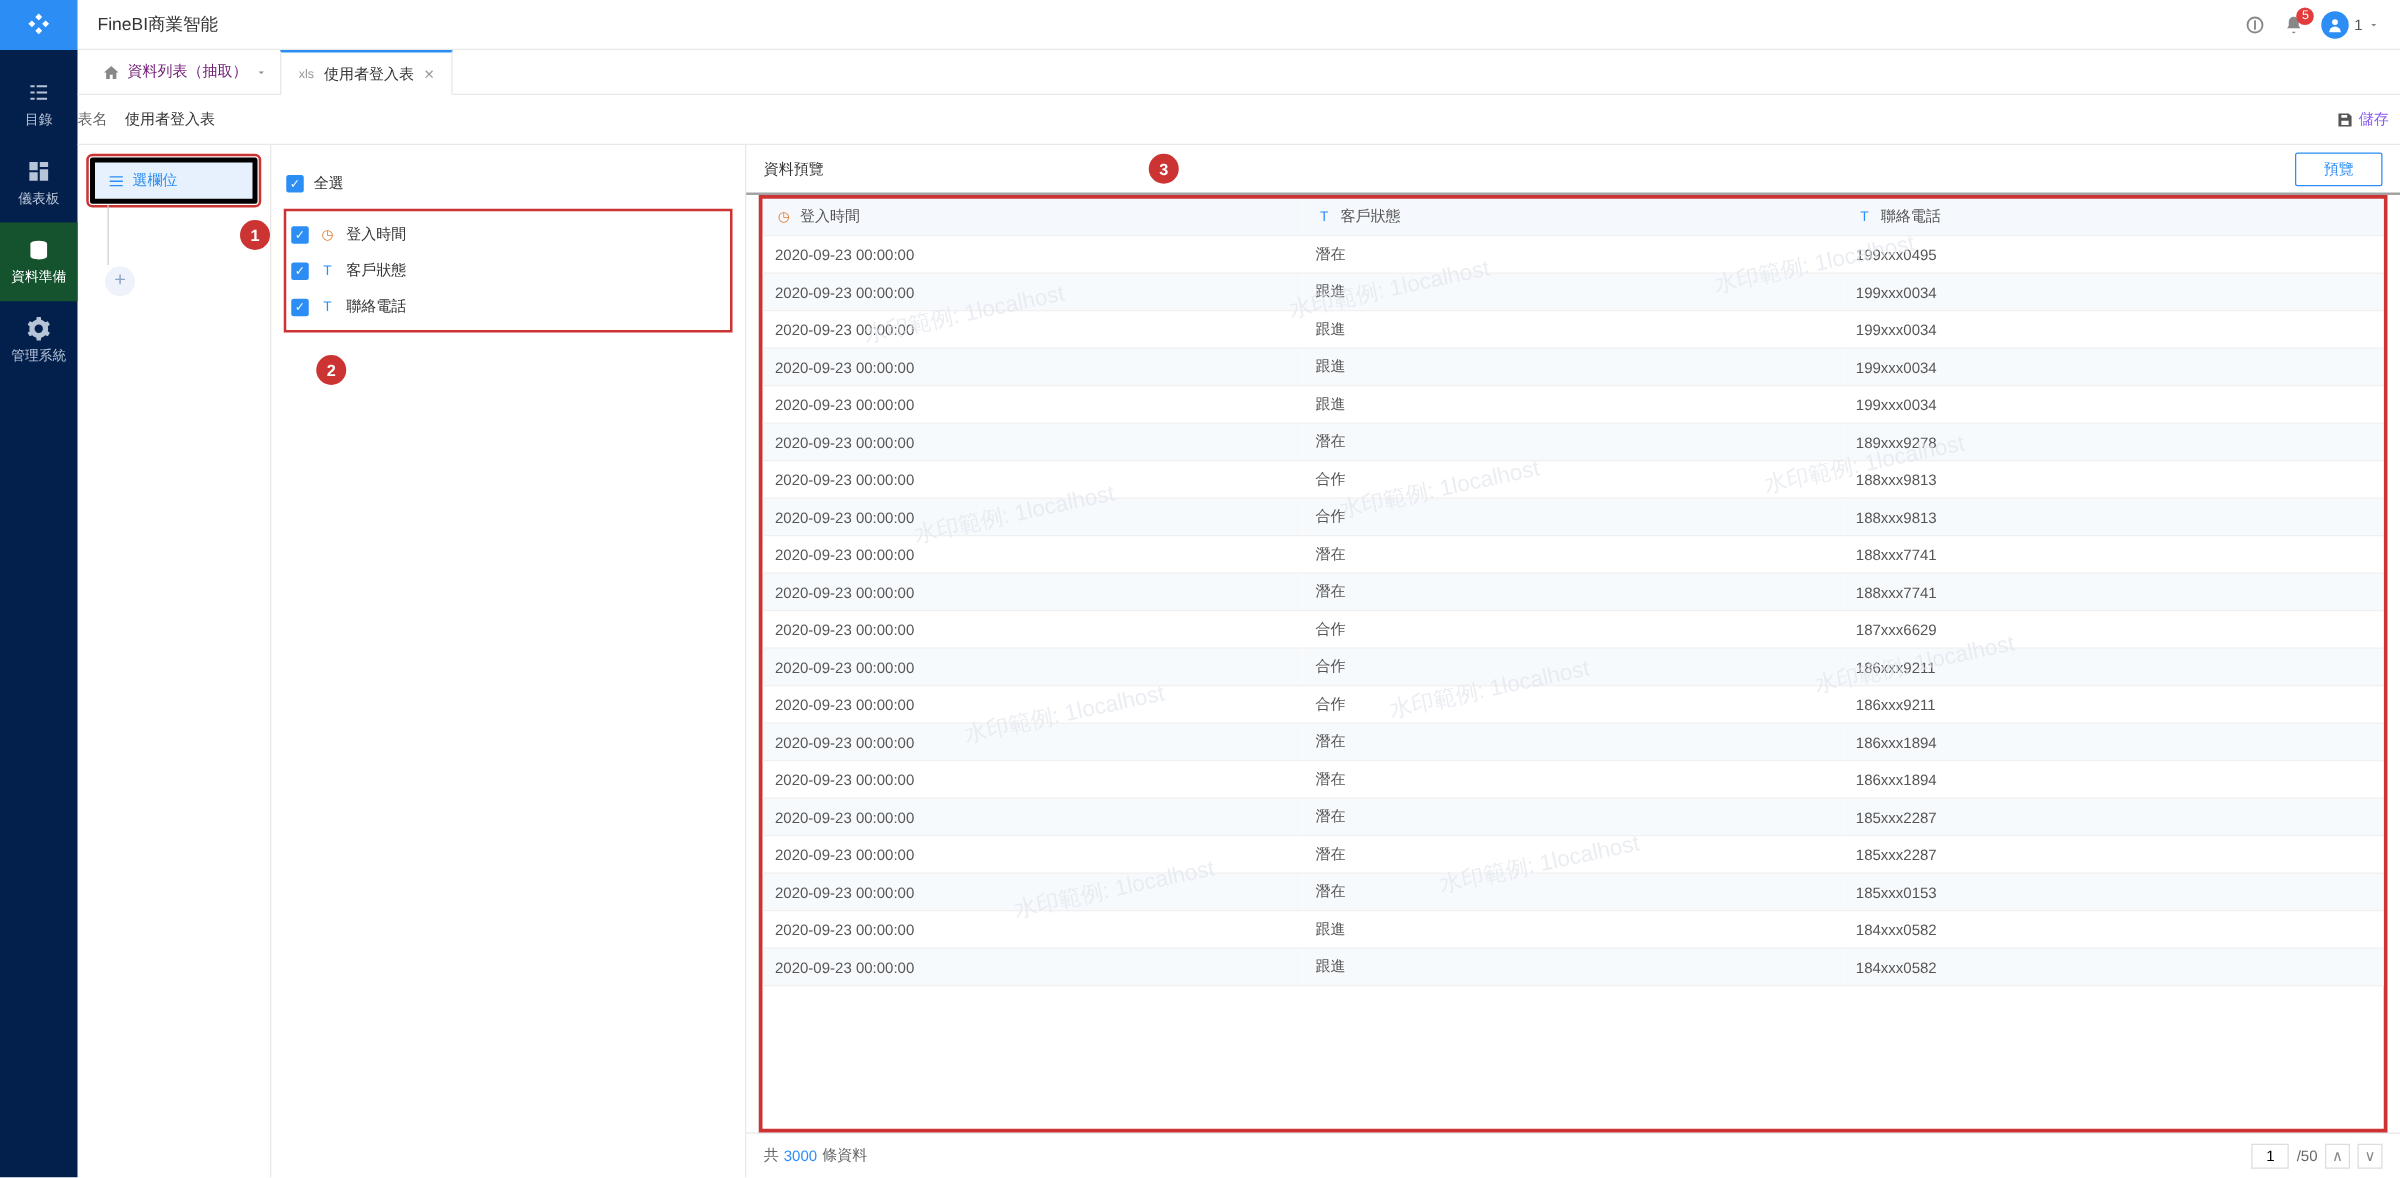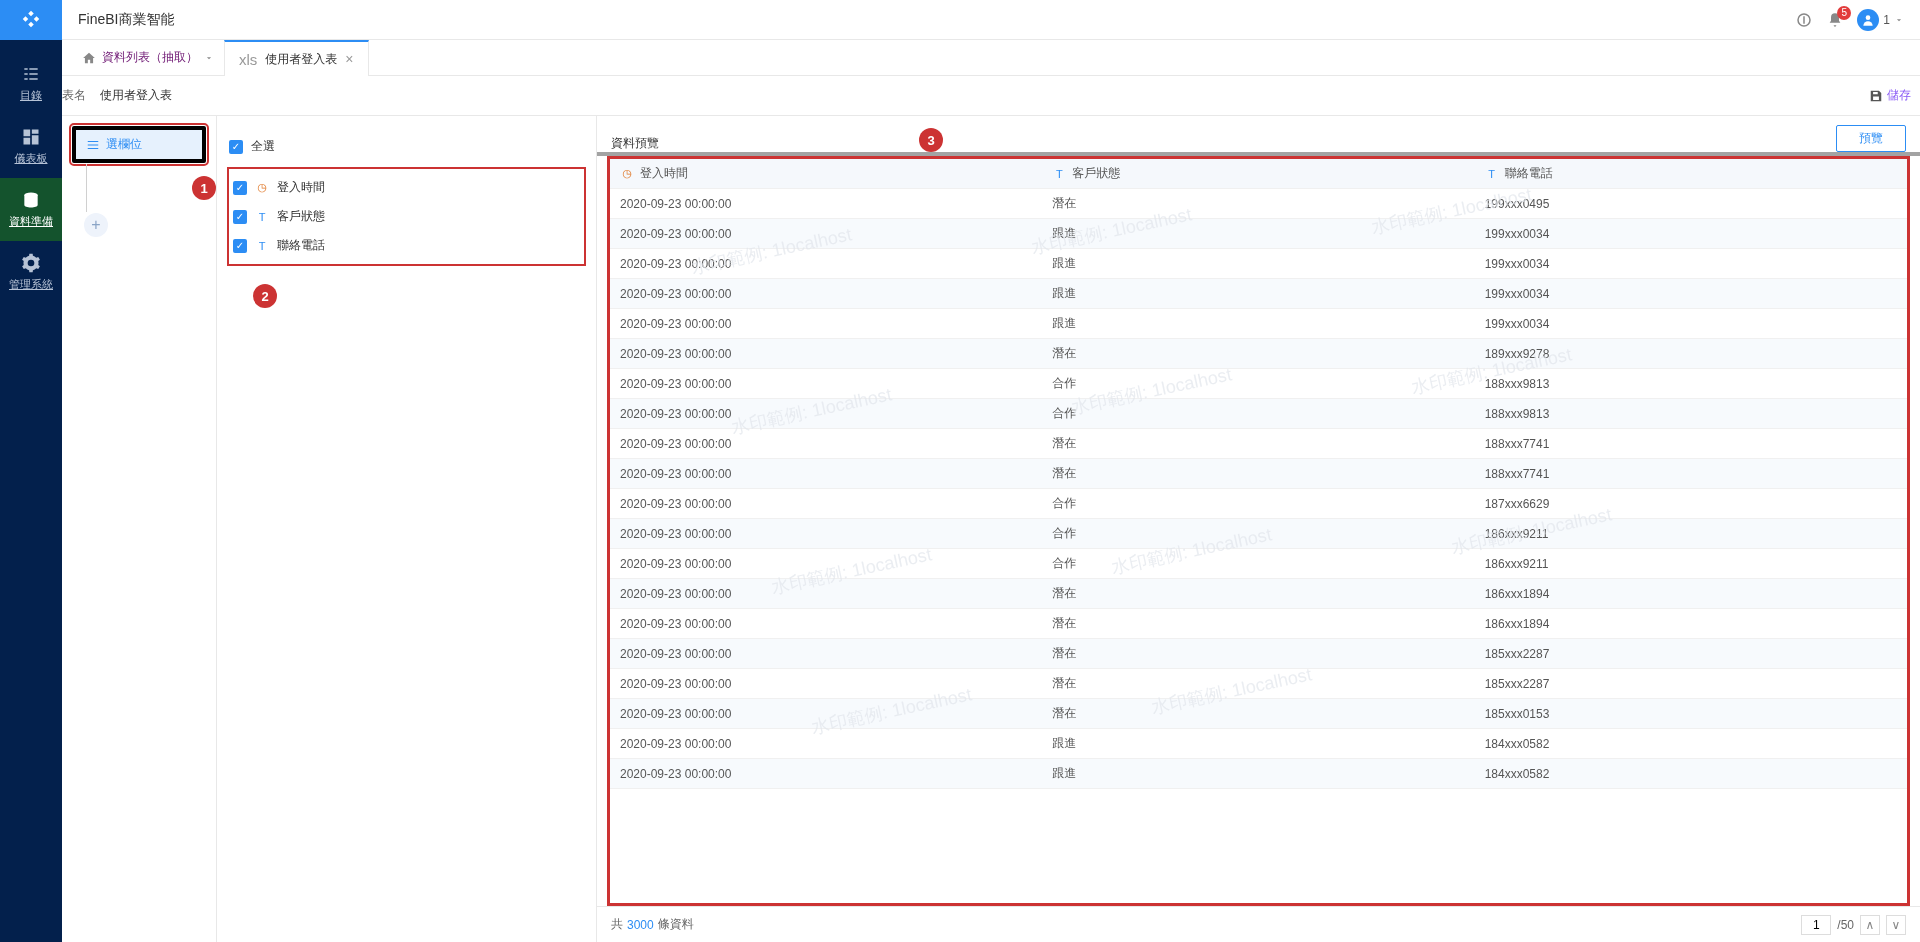--- a/index.html
+++ b/index.html
@@ -12,29 +12,29 @@
 .product-title { margin-left:16px; font-size:14px; color:#333; font-weight:500; }
 .header-right { margin-left:auto; display:flex; align-items:center; gap:14px; padding-right:16px; }
 .hdr-icon { color:#888; cursor:pointer; display:flex; align-items:center; position:relative; }
 .badge { position:absolute; top:-6px; right:-8px; background:#e23c3c; color:#fff; border-radius:8px; font-size:10px; padding:0 4px; line-height:14px; min-width:14px; text-align:center; }
 .avatar { width:22px; height:22px; border-radius:50%; background:#2c8df4; color:#fff; display:flex; align-items:center; justify-content:center; }
 .user-chunk { display:flex; align-items:center; gap:4px; color:#555; cursor:pointer; }
 
 
 .shell { display:flex; height:calc(100vh - 40px); }
 .left-rail { width:62px; background:#03204c; display:flex; flex-direction:column; align-items:center; padding-top:12px; color:#b7c3d6; }
-.rail-item { width:62px; display:flex; flex-direction:column; align-items:center; justify-content:center; gap:4px; padding:12px 0; cursor:pointer; font-size:11px;text-decoration:underline; }
+.rail-item { width:62px; display:flex; flex-direction:column; align-items:center; justify-content:center; gap:4px; padding:12px 0; cursor:pointer; font-size:11px; }
 .rail-item.active { background:#14532d; color:#fff; }
 .rail-item svg { fill:currentColor; }
 
 
 .crumb-row { height:36px; border-bottom:1px solid #e8e8e8; display:flex; align-items:center; padding-left:10px; }
 .crumb-home { display:flex; align-items:center; gap:6px; color:#701a75; cursor:pointer; padding:0 10px; }
 .tab { display:flex; align-items:center; gap:8px; height:36px; padding:0 14px; background:#fff; border-top:2px solid #2c8df4; border-left:1px solid #e8e8e8; border-right:1px solid #e8e8e8; margin-bottom:-1px; }
-.tab-type { color:#999; font-size:15px; }
+.tab-type { color:#999; font-size:10px; }
 .tab-close { color:#999; cursor:pointer; font-size:14px; }
 
 
 .name-row { height:40px; border-bottom:1px solid #e8e8e8; display:flex; align-items:center; padding:0 0; gap:14px; }
 .name-label { color:#666; }
 .name-val { color:#333; }
 .save-btn { margin-left:auto; display:flex; align-items:center; gap:4px; color:#8b5cf6; cursor:pointer; padding:4px 8px; border:1px solid transparent; }
 
 
 .main-split { display:flex; height:calc(100% - 76px); }
@@ -47,21 +47,21 @@
 .search-box { display:flex; align-items:center; gap:6px; border:1px solid #e0e0e0; border-radius:2px; padding:4px 8px; color:#999; }
 .search-box input { border:none; outline:none; flex:1; font-size:12px; }
 .chk-row { display:flex; align-items:center; gap:8px; padding:6px 2px; cursor:pointer; }
 .chk { width:14px; height:14px; background:#2c8df4; border-radius:2px; display:flex; align-items:center; justify-content:center; color:#fff; font-size:10px; }
 .type-ic { width:14px; height:14px; display:flex; align-items:center; justify-content:center; font-size:11px; }
 .type-time { color:#e07b2e; }
 .type-text { color:#2c8df4; }
 .field-list-box { border:2px solid #c33; margin-top:6px; padding:4px 2px; }
 
 .col-preview { flex:1; display:flex; flex-direction:column; position:relative; }
-.prev-head { height:40px; display:flex; align-items:flex-end; padding:0 14px; border-bottom:4px solid #a3a3a3; }
+.prev-head { height:40px; display:flex; align-items:center; padding:0 14px; border-bottom:2px solid #a3a3a3; }
 .prev-title { color:#333; }
 .prev-btn { margin-left:auto; border:1px solid #2c8df4; color:#2c8df4; padding:4px 22px; border-radius:2px; background:#fff; cursor:pointer; font-size:12px; }
 
 .table-wrap { flex:1; overflow:auto; border:3px solid #c33; margin:0 10px; position:relative; }
 table { border-collapse:collapse; width:100%; table-layout:fixed; }
 th,td { text-align:left; padding:6px 10px; border-bottom:1px solid #f0f0f0; font-size:12px; color:#555; white-space:nowrap; overflow:hidden; text-overflow:ellipsis; }
 th { background:#f5f8fc; font-weight:normal; }
 tbody tr:nth-child(odd) td { background:#fff; }
 tbody tr:nth-child(even) td { background:#f7fafd; }
 .th-inner { display:flex; align-items:center; gap:6px; }

